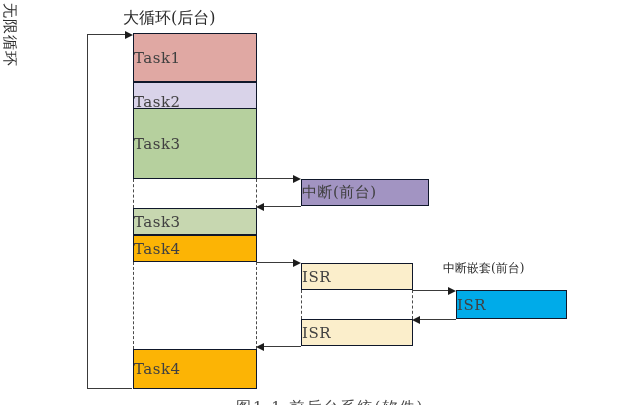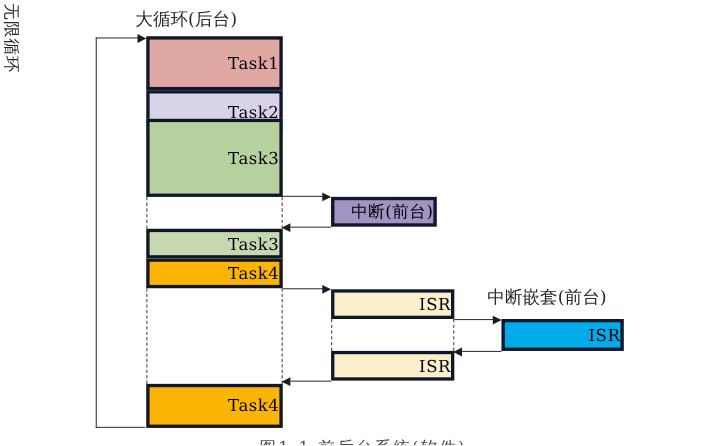--- a/index.html
+++ b/index.html
@@ -1,54 +1,54 @@
 <!DOCTYPE html>
 <html><head>
 <meta charset="utf-8">
 <style>
   html,body{margin:0;padding:0;background:#fff;}
   #canvas{
     position:relative;width:641px;height:405px;background:#ffffff;
     font-family:"DejaVu Serif","Liberation Serif",serif;color:#2a2a2a;overflow:hidden;
   }
   .box{
-    position:absolute;box-sizing:border-box;border:3px solid #0f172a;
-    display:flex;align-items:center;justify-content:flex-end;
-    font-size:15px;color:#000000;letter-spacing:0.5px;
+    position:absolute;box-sizing:border-box;border:1px solid #0f172a;
+    display:flex;align-items:center;justify-content:flex-start;
+    font-size:15px;color:#404040;letter-spacing:0.5px;
   }
   .hline{position:absolute;height:0;border-top:1px solid #3a3a3a;}
   .vline{position:absolute;width:0;border-left:1px solid #3a3a3a;}
   .vdash{position:absolute;width:0;border-left:1px dashed #4a4a4a;}
   .ah-r{position:absolute;width:0;height:0;
     border-top:4px solid transparent;border-bottom:4px solid transparent;
     border-left:8px solid #1c1c1c;}
   .ah-l{position:absolute;width:0;height:0;
     border-top:4px solid transparent;border-bottom:4px solid transparent;
     border-right:8px solid #1c1c1c;}
   .caption-label{position:absolute;font-size:15px;}
   #title-label{left:123px;top:8px;width:144px;font-size:16px;}
-  #nested-label{left:443px;top:260px;width:136px;font-size:16px;}
+  #nested-label{left:443px;top:260px;width:136px;font-size:12px;}
   #loop-label{
     left:77px;top:181px;width:20px;height:70px;background:#ffffff;
     writing-mode:vertical-rl;text-orientation:sideways;
     font-size:15px;letter-spacing:1px;text-align:center;line-height:20px;
   }
   #caption-clip{
     position:absolute;left:236px;top:398px;width:240px;height:7px;overflow:hidden;
     font-size:15px;color:#4a4a4a;letter-spacing:2px;white-space:nowrap;
   }
   
   #task1{left:133px;top:33px;width:124px;height:49px;}
   #task2{left:133px;top:82px;width:124px;height:39px;}
   #task3a{left:133px;top:108px;width:124px;height:71px;}
   #task3b{left:133px;top:208px;width:124px;height:27px;}
   #task4a{left:133px;top:235px;width:124px;height:27px;}
   #task4b{left:133px;top:349px;width:124px;height:40px;}
   
-  #int-box{left:301px;top:179px;width:96px;height:27px;}
+  #int-box{left:301px;top:179px;width:128px;height:27px;}
   #isr1{left:301px;top:263px;width:112px;height:27px;}
   #isr2{left:301px;top:319px;width:112px;height:27px;}
   #isr-nested{left:456px;top:290px;width:111px;height:29px;}
 </style>
 </head>
 <body>
 
 <div id="canvas">
 
   <div id="title-label" class="caption-label">大循环(后台)</div>

